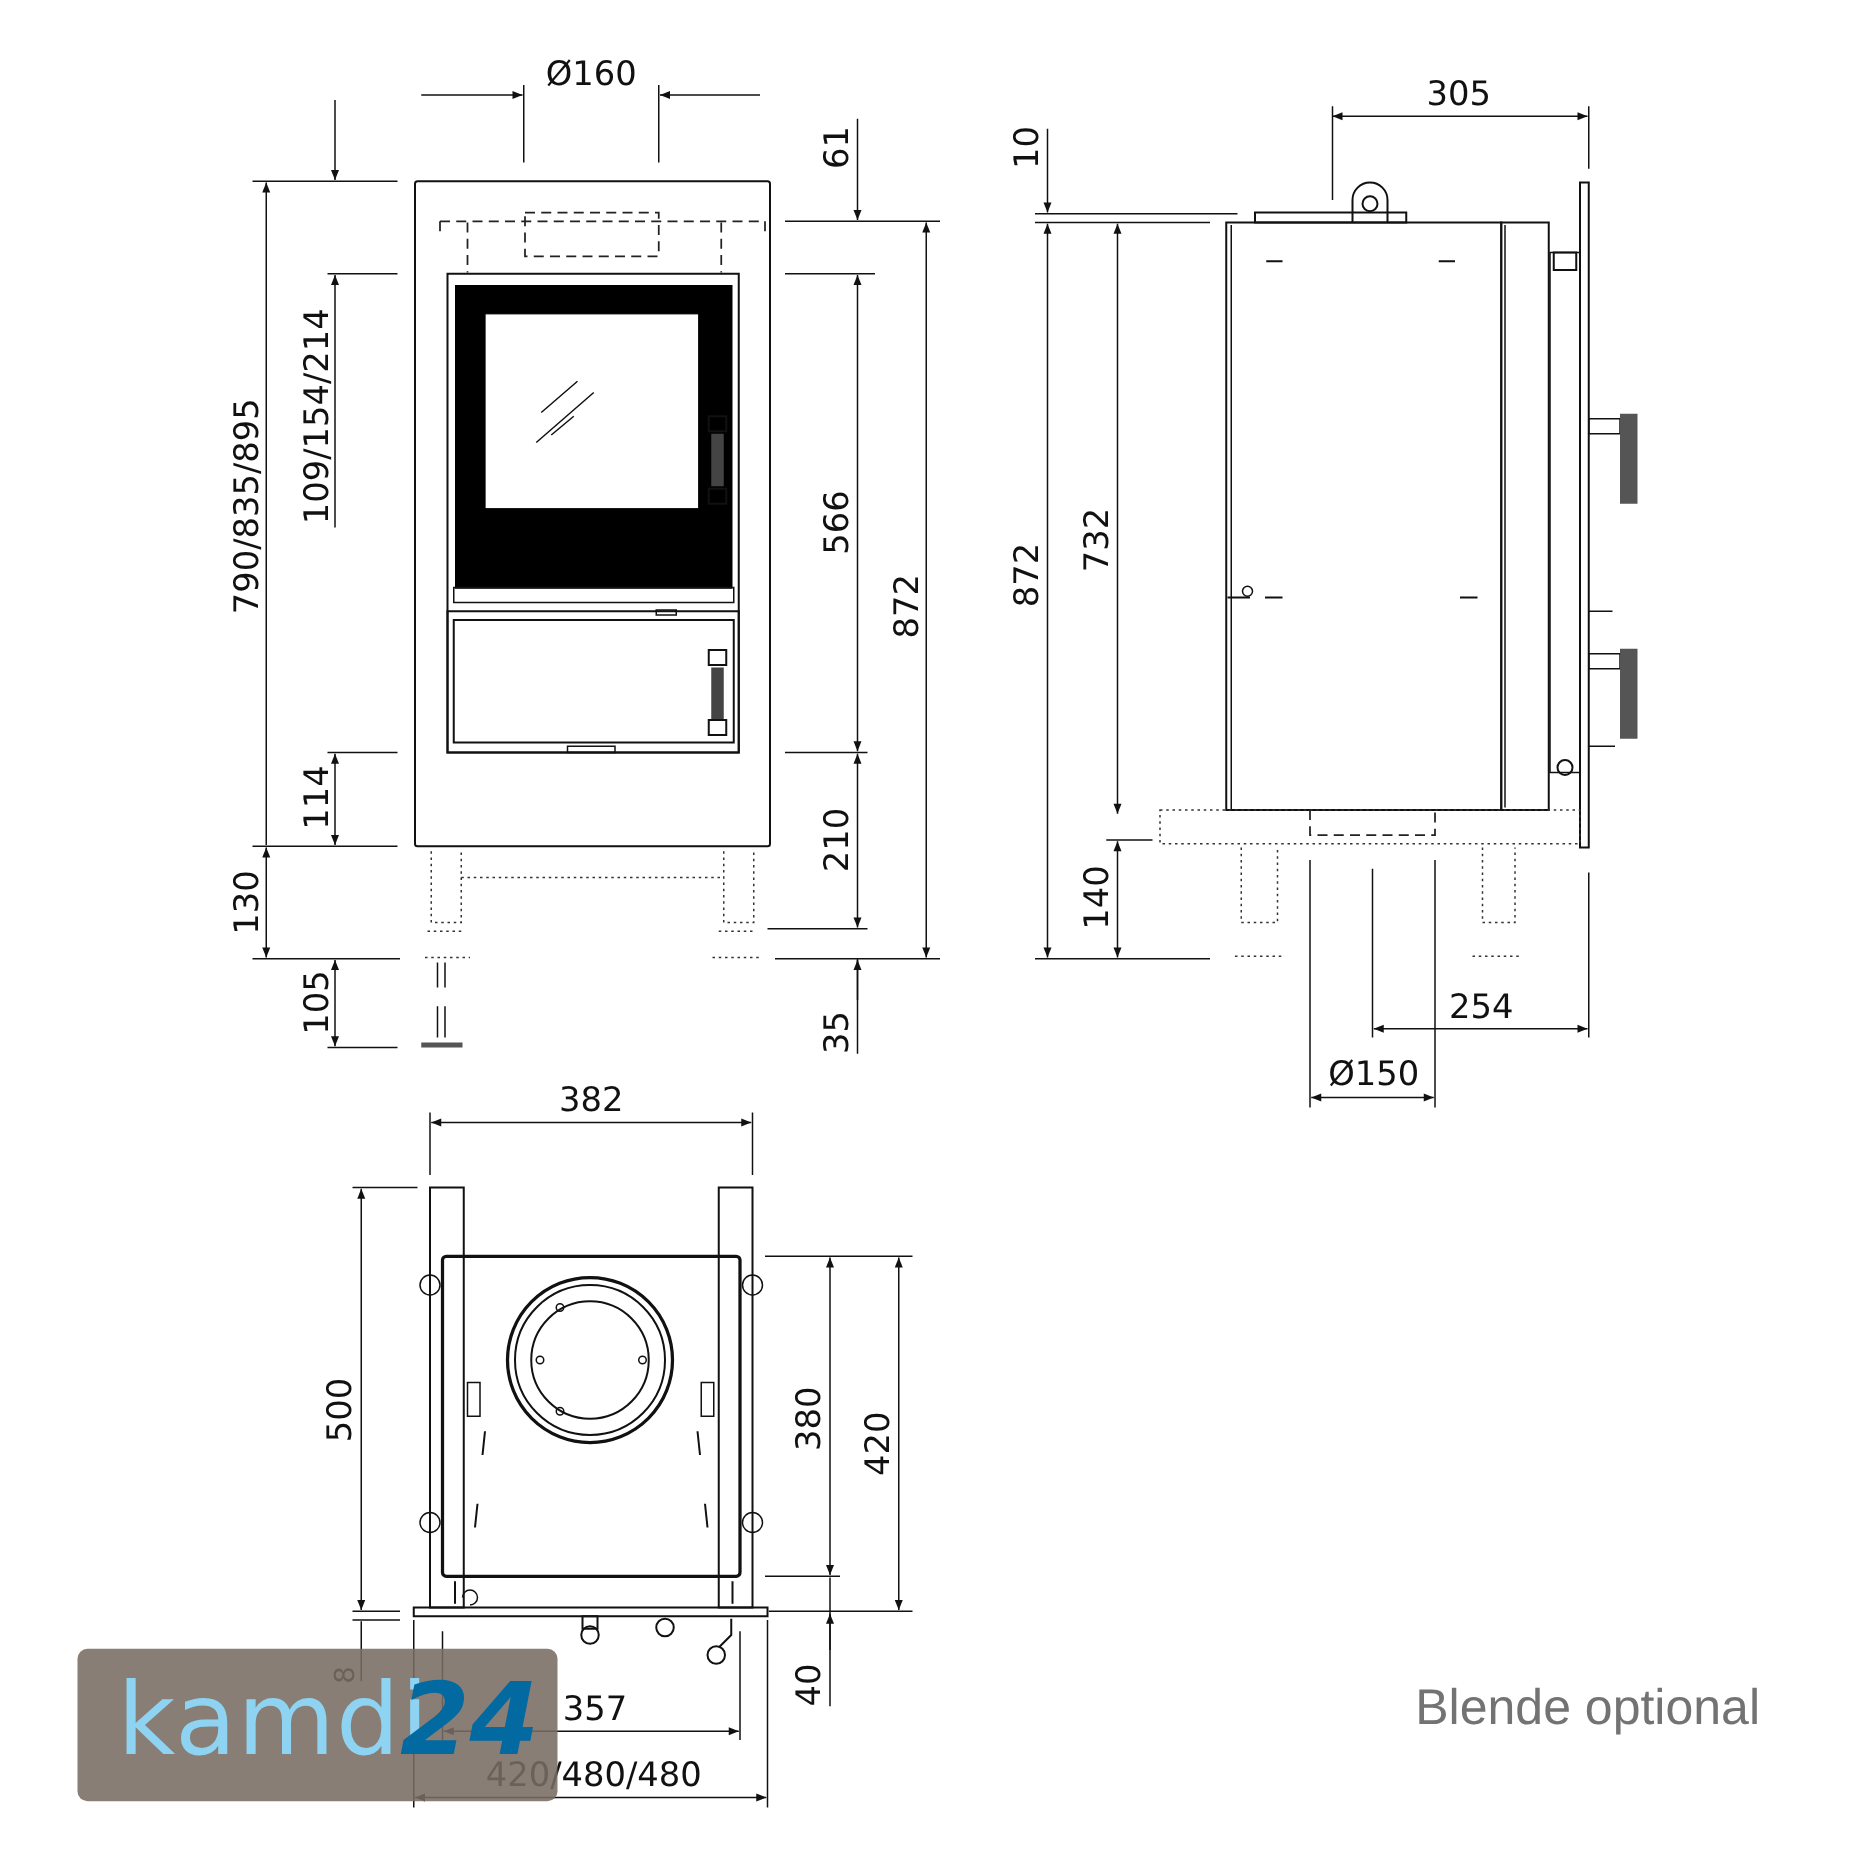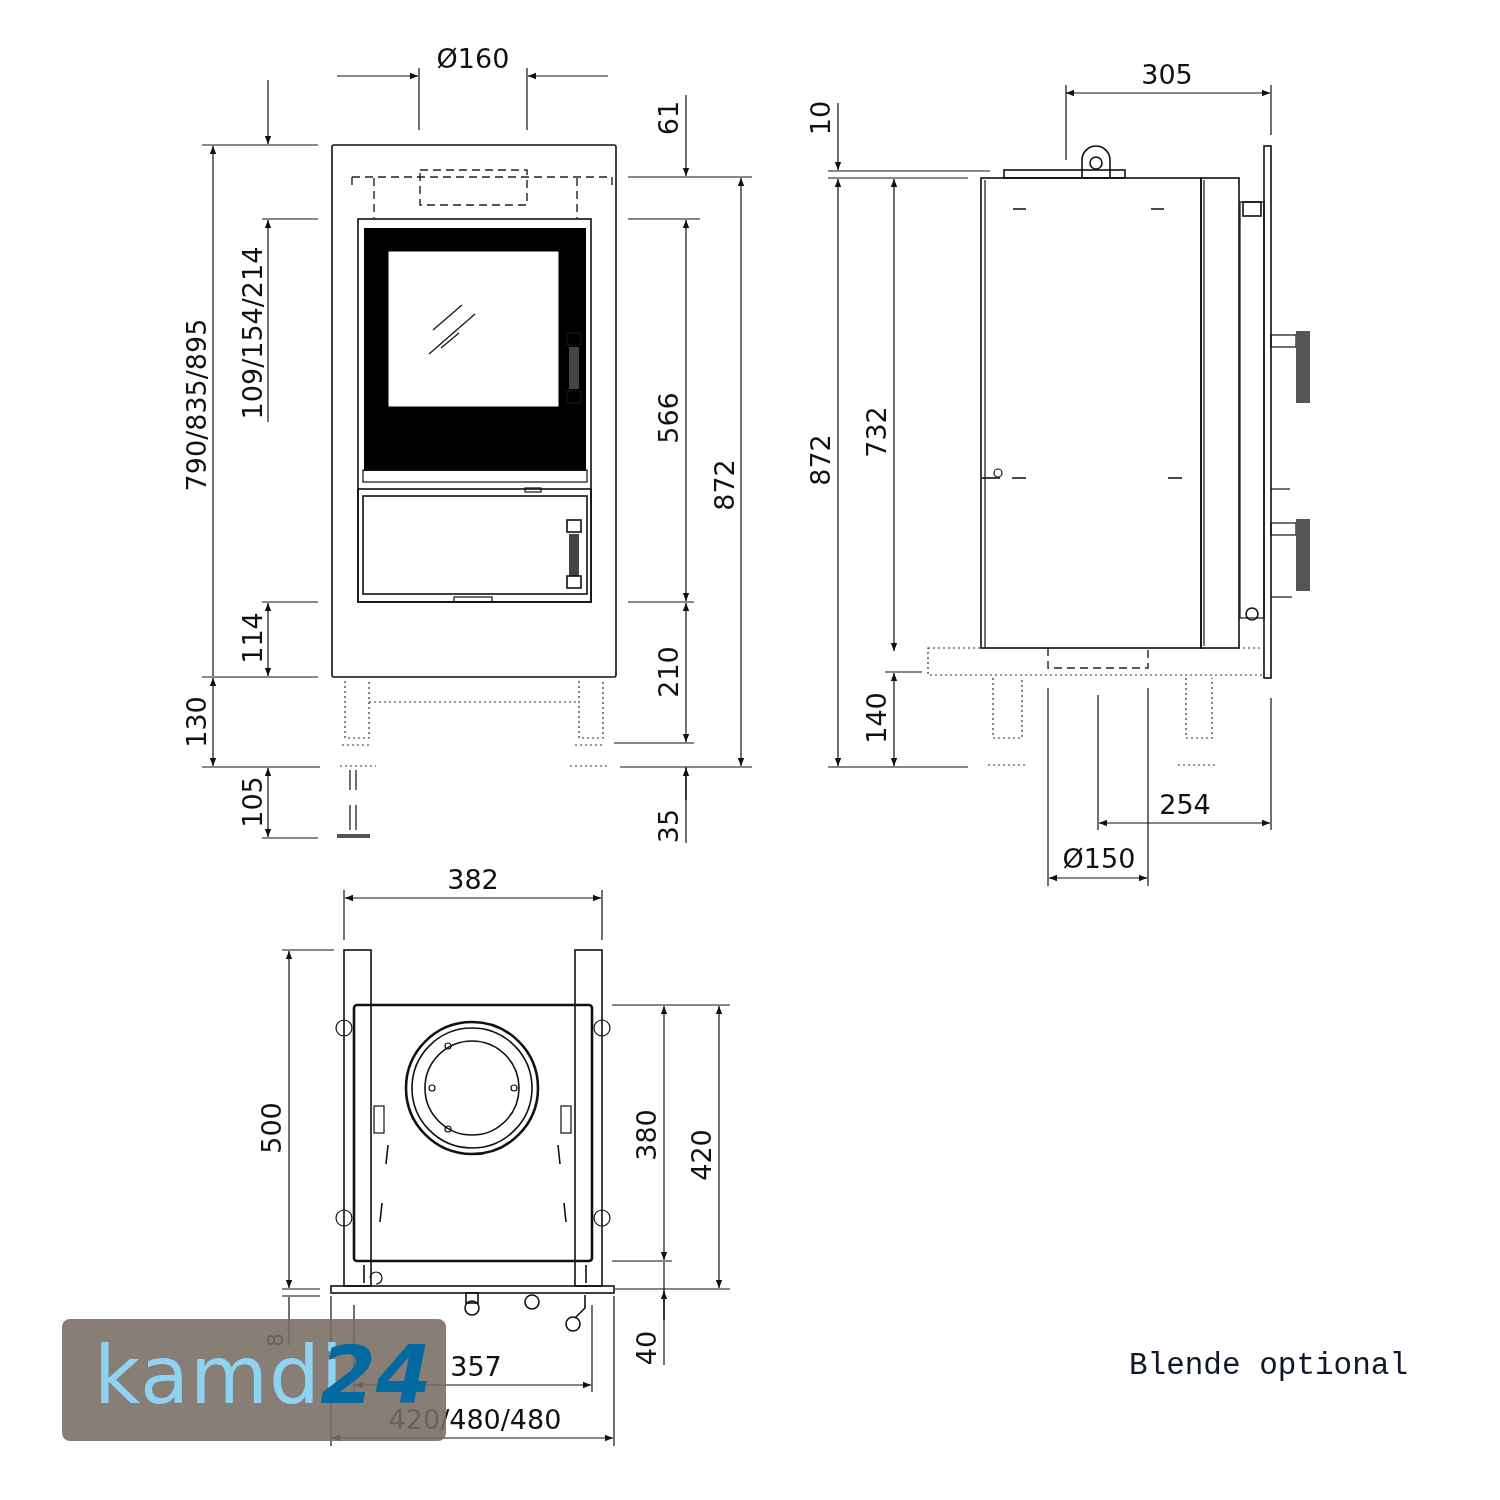--- a/index.html
+++ b/index.html
@@ -4,21 +4,21 @@
 <style>
   html,body{margin:0;padding:0;background:#fff;}
   body{width:1500px;height:1500px;position:relative;overflow:hidden;font-family:"DejaVu Sans Condensed","DejaVu Sans",sans-serif;}
   svg{position:absolute;left:0;top:0;}
   .dim{font-family:"DejaVu Sans",sans-serif;font-size:27px;fill:#111;}
   .ln{stroke:#111;stroke-width:1.6;fill:none;}
   .thin{stroke:#111;stroke-width:1.2;fill:none;}
   .thick{stroke:#111;stroke-width:2.6;fill:none;}
   .dash{stroke:#222;stroke-width:1.4;fill:none;stroke-dasharray:8 5;}
   .dot{stroke:#333;stroke-width:1.2;fill:none;stroke-dasharray:2 3;}
-  .note{position:absolute;right:92px;top:1346px;text-align:right;font-family:Liberation Mono, monospace;font-size:31px;line-height:40px;color:#0f172a;}
+  .note{position:absolute;right:92px;top:1346px;text-align:right;font-family:Liberation Sans, sans-serif;font-size:40px;line-height:40px;color:#737373;}
   .logo{position:absolute;left:62px;top:1319px;width:384px;height:122px;background:rgba(120,108,98,0.88);border-radius:8px;}
   .logo .k{position:absolute;left:32px;top:10px;font-family:"DejaVu Sans",sans-serif;font-size:80px;color:#8fd3f2;letter-spacing:1px;}
   .logo .n{position:absolute;left:258px;top:10px;font-family:"DejaVu Sans",sans-serif;font-size:80px;font-weight:bold;font-style:italic;color:#0369a1;}
 </style>
 </head>
 <body>
 
 <svg width="1500" height="1500" viewBox="0 0 1500 1500">
   <defs>
     <marker id="ar" viewBox="0 0 10 10" refX="10" refY="5" markerWidth="14" markerHeight="8" orient="auto-start-reverse" markerUnits="userSpaceOnUse">

